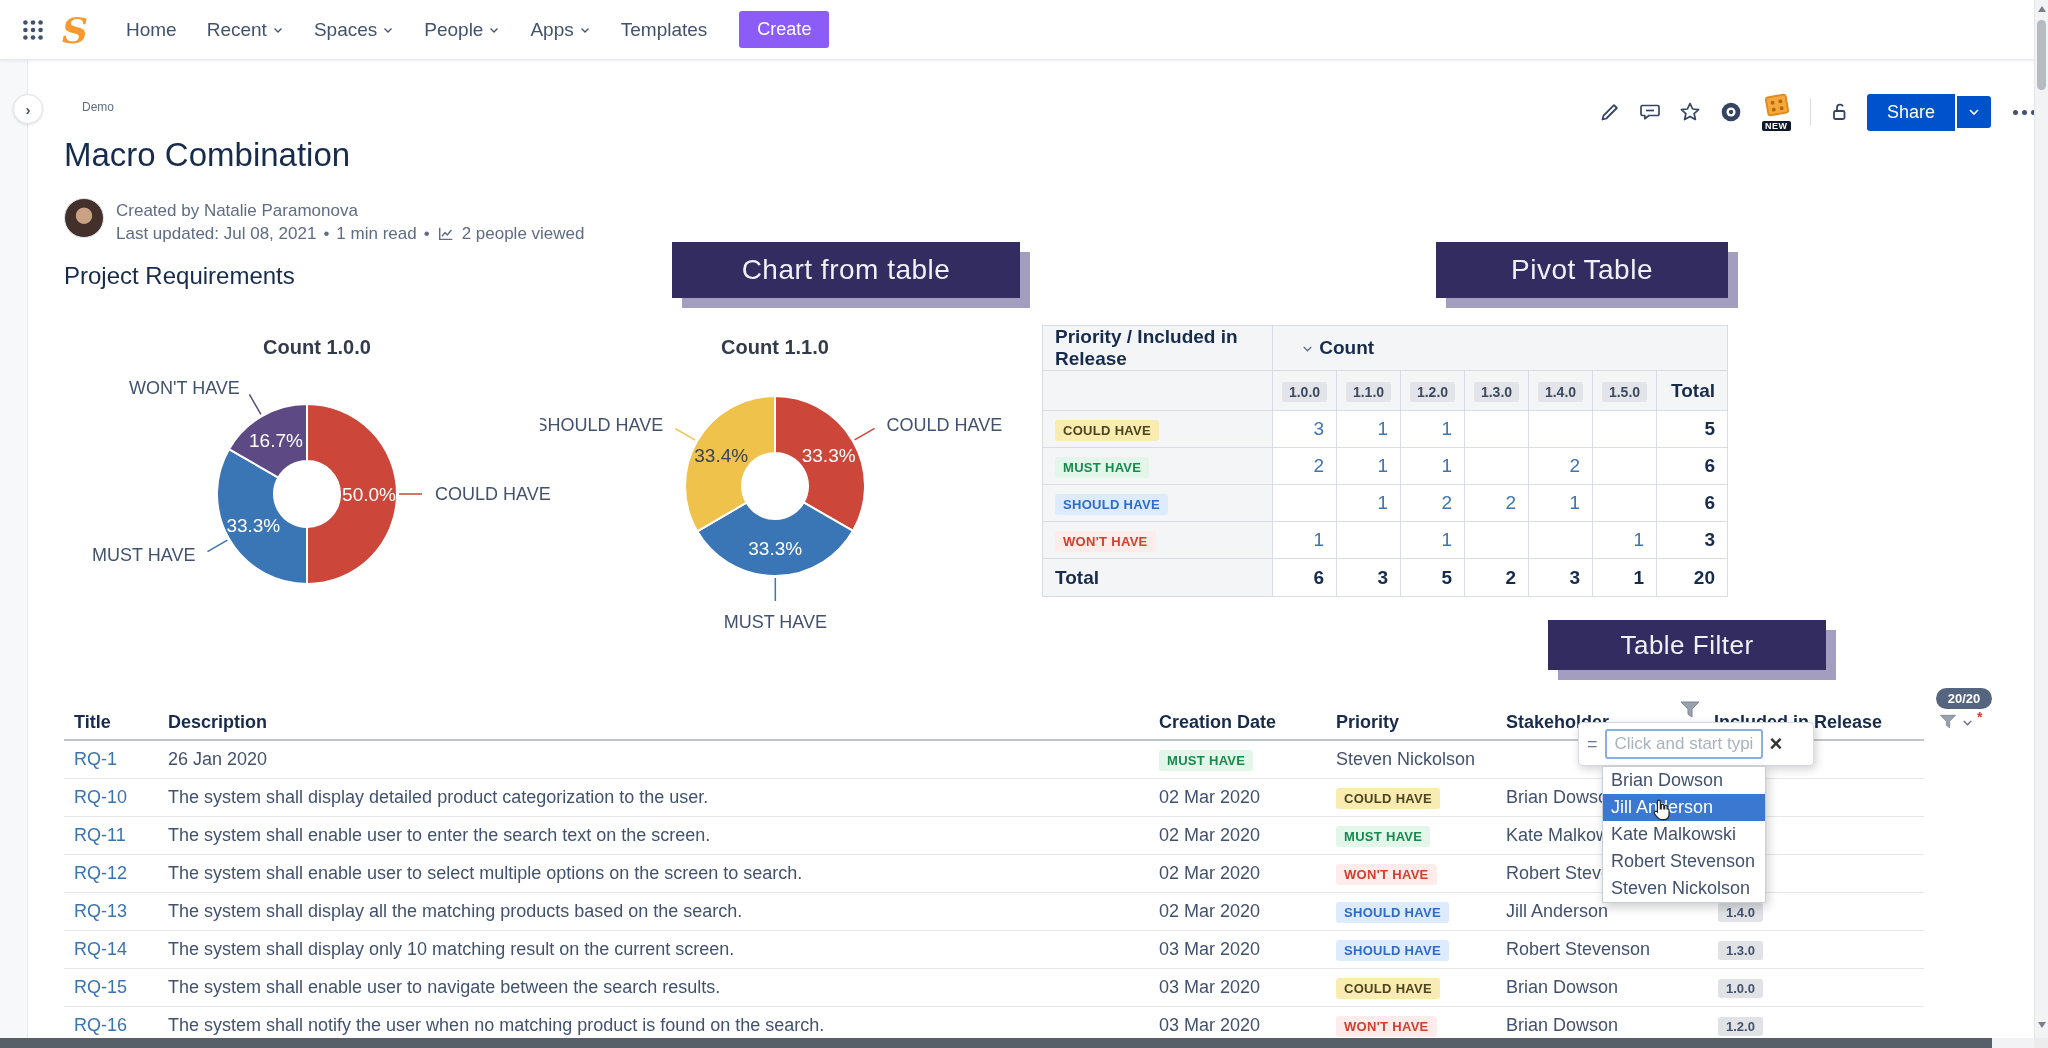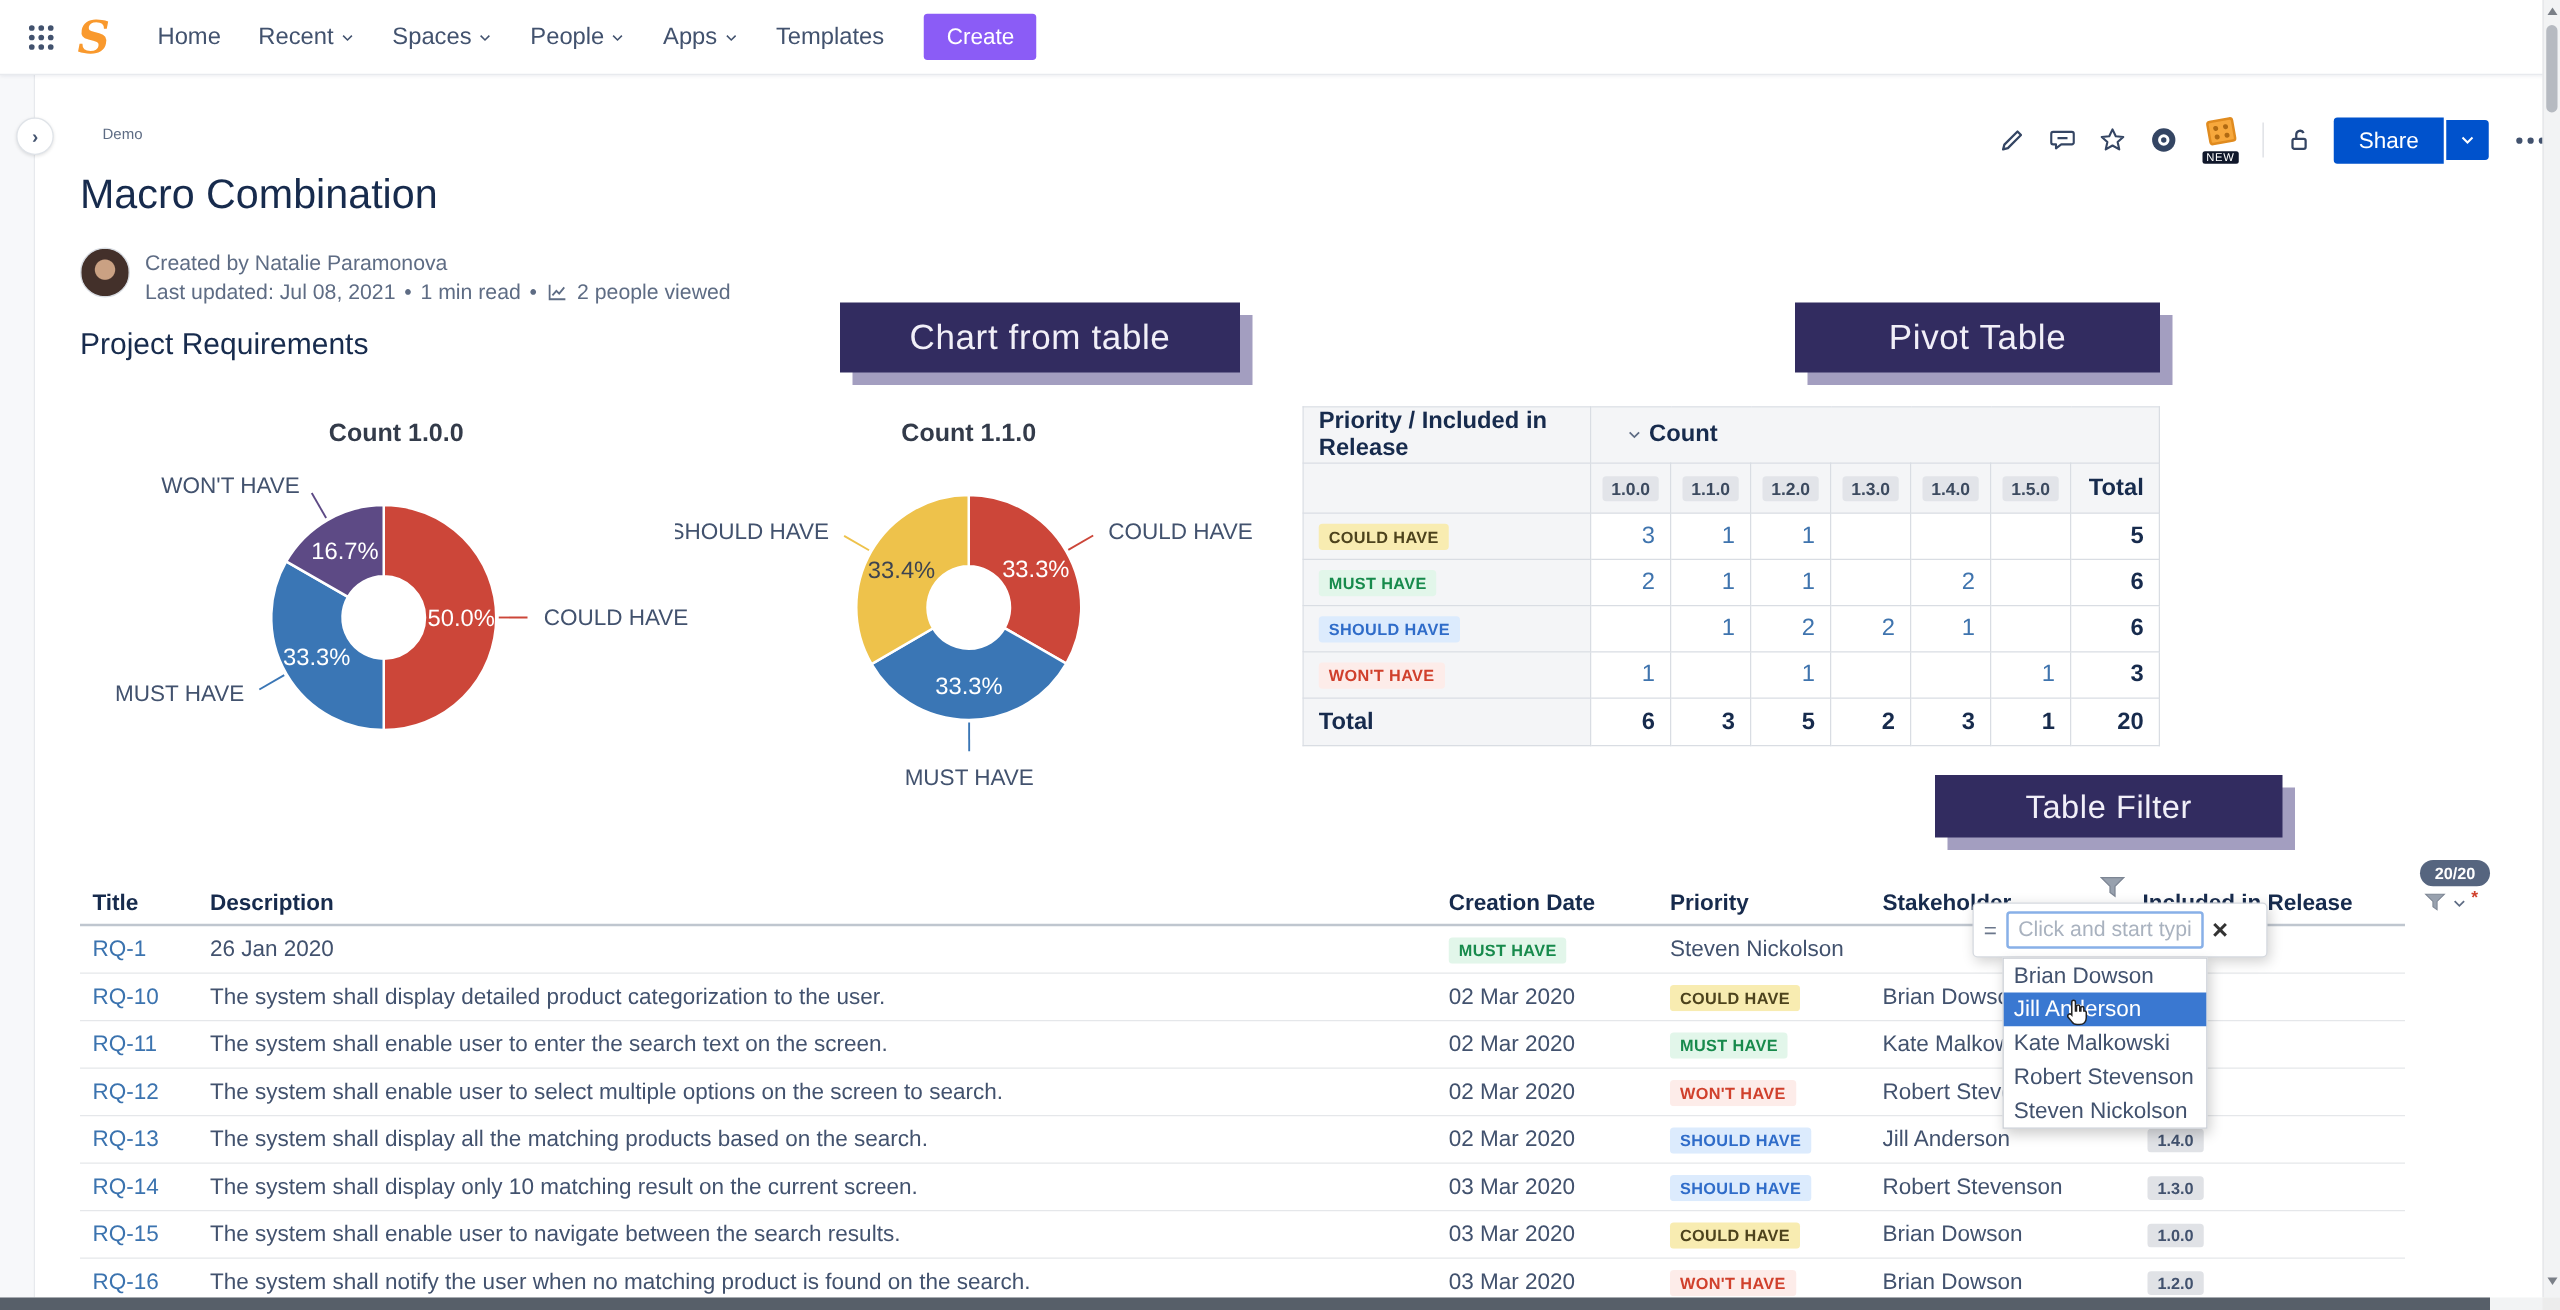--- a/index.html
+++ b/index.html
@@ -37,40 +37,40 @@
 
   
   .breadcrumb{position:absolute;left:82px;top:100px;font-size:12px;color:#5e6c84;cursor:pointer}
   .toolbar{position:absolute;left:1598px;top:92px;height:40px;display:flex;align-items:center;gap:16px;z-index:6}
   .tool-ic{display:flex;align-items:center;justify-content:center;cursor:pointer}
   .tb-divider{width:1px;height:28px;background:#d9dce1}
   .new-ic{position:relative;width:34px;height:38px}
   .new-card{position:absolute;left:6px;top:2px;width:22px;height:20px;background:#f7a83c;border:2px solid #e08b1f;
     border-radius:3px;transform:rotate(-10deg)}
   .new-card i{position:absolute;width:4px;height:4px;border-radius:50%;background:#b06a12}
-  .new-tag{position:absolute;left:2px;bottom:0;background:#0f172a;color:#fff;font-size:9px;font-weight:normal;
+  .new-tag{position:absolute;left:2px;bottom:0;background:#0f172a;color:#fff;font-size:9px;font-weight:bold;
     padding:0 3px;border-radius:2px;letter-spacing:.5px}
   .share-group{display:flex;align-items:center}
   .share-main{background:#0052cc;color:#fff;font-size:18px;font-weight:500;padding:8px 20px;
     border-radius:3px 0 0 3px;cursor:pointer}
   .share-chev{background:#0052cc;margin-left:2px;padding:8px 9px;border-radius:0 3px 3px 0;cursor:pointer;display:flex;align-items:center}
   .more-dots{display:flex;gap:4px;cursor:pointer;padding:6px}
   .more-dots i{width:5px;height:5px;border-radius:50%;background:#42526e}
 
   .page-title{position:absolute;left:64px;top:136px;font-size:33px;font-weight:500;color:#172b4d}
   .byline-avatar{position:absolute;left:64px;top:198px;width:40px;height:40px}
   .byline{position:absolute;left:116px;top:199px;font-size:17px;color:#5e6c84;line-height:23px}
   .byline .row2{display:flex;align-items:center;gap:7px}
 
   .h2{position:absolute;left:64px;top:262px;font-size:24px;font-weight:500;color:#172b4d}
 
   
   .banner{position:absolute;background:#322c60;color:#f1eff8;display:flex;align-items:center;justify-content:center;
     font-size:28px;font-weight:300;letter-spacing:.5px;box-shadow:10px 10px 0 0 #a39ec0}
-  .banner.b1{left:672px;top:242px;width:320px;height:56px}
+  .banner.b1{left:672px;top:242px;width:348px;height:56px}
   .banner.b2{left:1436px;top:242px;width:292px;height:56px}
   .banner.b3{left:1548px;top:620px;width:278px;height:50px;font-size:26px;z-index:4}
 
   
   .chart-title{position:absolute;width:420px;text-align:center;font-size:20px;font-weight:bold;color:#333b4a}
   .ct1{left:107px;top:336px}.ct2{left:565px;top:336px}
   .chart-svg{position:absolute}
   .cs1{left:90px;top:352px}.cs2{left:540px;top:360px}
   .chart-svg text{font-family:"Liberation Sans",sans-serif}
   .chart-svg .pct{font-size:19px}

